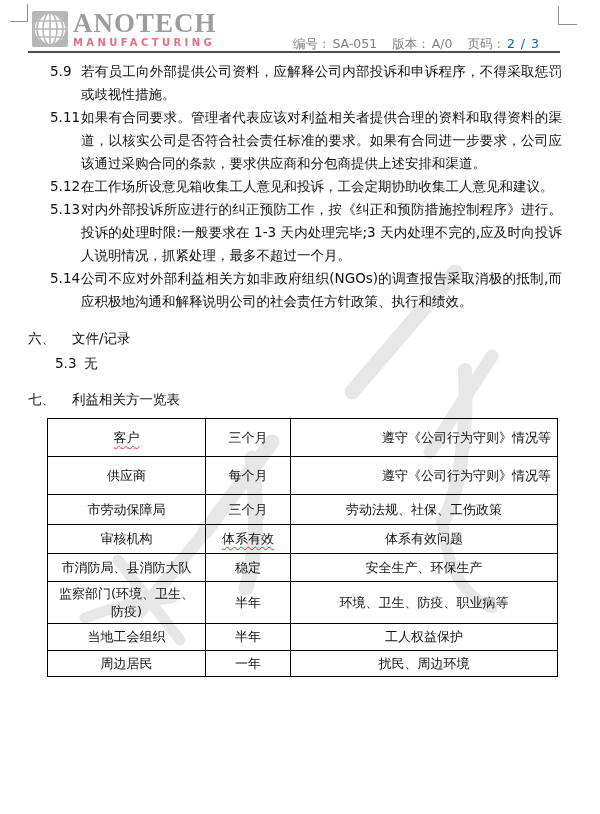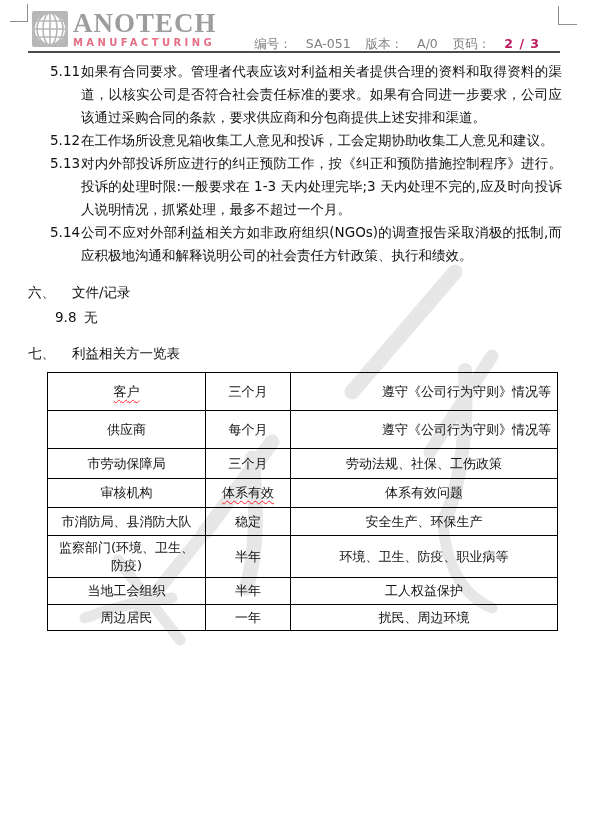--- a/index.html
+++ b/index.html
@@ -11,22 +11,22 @@
   .crop-tr{position:absolute;left:558px;top:6px;width:18px;height:18px;
            border-left:1px solid #8f8f8f;border-bottom:1px solid #8f8f8f;}
   
   .logo{position:absolute;left:32px;top:11px;display:flex;gap:5px;align-items:flex-start;z-index:2;}
   .logo-text{display:flex;flex-direction:column;}
   .logo-name{font-family:"Liberation Serif","DejaVu Serif",serif;font-weight:bold;font-size:27px;
              line-height:25px;color:#9d9d9d;letter-spacing:1px;}
   .logo-sub{font-size:10px;font-weight:bold;color:#e57085;letter-spacing:3.4px;margin-top:1px;}
   .meta{position:absolute;right:40px;top:36px;font-size:12.5px;color:#7f7f7f;display:flex;gap:15px;
         white-space:nowrap;z-index:2;}
-  .m-value{margin-left:14px;}
-  .pg .m-value{font-weight:bold;color:#be185d;letter-spacing:1px;}
+  .m-value{margin-left:2px;}
+  .pg .m-value{font-weight:normal;color:#0369a1;letter-spacing:1px;}
   .rule{position:absolute;left:28px;top:51px;width:532px;height:2px;background:#4b4b4b;z-index:2;}
   
   .wm{position:absolute;left:0;top:0;z-index:0;}
   
   .content{position:absolute;left:0;top:0;width:600px;z-index:1;}
   .clauses{margin:60px 38px 0 50px;}
   .clause{display:flex;font-size:13.5px;line-height:23px;}
   .clause .num{flex:0 0 31px;}
   .clause .txt{flex:1;text-align:justify;}
   .sec{display:flex;font-size:13.5px;line-height:23px;margin-left:28px;}
@@ -93,20 +93,24 @@
     <span><span class="m-label">版本：</span><span class="m-value">A/0</span></span>
     <span class="pg"><span class="m-label">页码：</span><span class="m-value">2 / 3</span></span>
   </div>
 
   <div class="rule"></div>
 
   <div class="content">
 
     <div class="clauses">
       <div class="clause">
+        <span class="num">5.9</span>
+        <span class="txt">若有员工向外部提供公司资料，应解释公司内部投诉和申诉程序，不得采取惩罚或歧视性措施。</span>
+      </div>
+      <div class="clause">
         <span class="num">5.11</span>
         <span class="txt">如果有合同要求。管理者代表应该对利益相关者提供合理的资料和取得资料的渠道，以核实公司是否符合社会责任标准的要求。如果有合同进一步要求，公司应该通过采购合同的条款，要求供应商和分包商提供上述安排和渠道。</span>
       </div>
       <div class="clause">
         <span class="num">5.12</span>
         <span class="txt">在工作场所设意见箱收集工人意见和投诉，工会定期协助收集工人意见和建议。</span>
       </div>
       <div class="clause">
         <span class="num">5.13</span>
         <span class="txt">对内外部投诉所应进行的纠正预防工作，按《纠正和预防措施控制程序》进行。投诉的处理时限:一般要求在 1-3 天内处理完毕;3 天内处理不完的,应及时向投诉人说明情况，抓紧处理，最多不超过一个月。</span>
@@ -115,21 +119,21 @@
         <span class="num">5.14</span>
         <span class="txt">公司不应对外部利益相关方如非政府组织(NGOs)的调查报告采取消极的抵制,而应积极地沟通和解释说明公司的社会责任方针政策、执行和绩效。</span>
       </div>
     </div>
 
     <div class="sec sec6">
       <span class="num">六、</span>
       <span>文件/记录</span>
     </div>
     <div class="sub6">
-      <span class="num">9.8</span>
+      <span class="num">5.3</span>
       <span>无</span>
     </div>
 
     <div class="sec sec7">
       <span class="num">七、</span>
       <span>利益相关方一览表</span>
     </div>
 
     <table>
       <colgroup>

